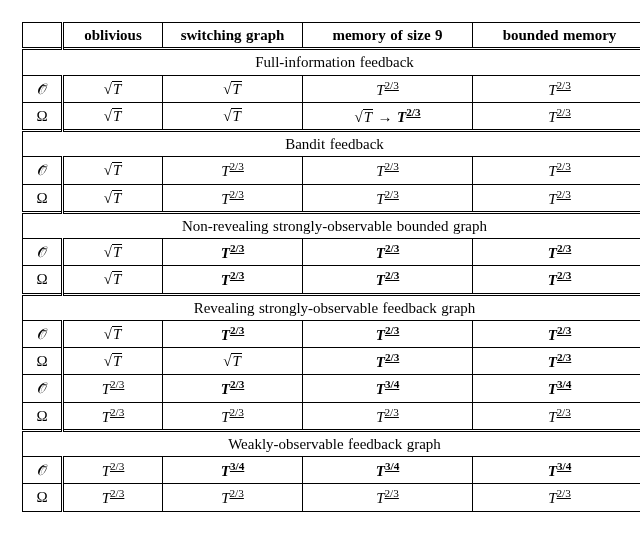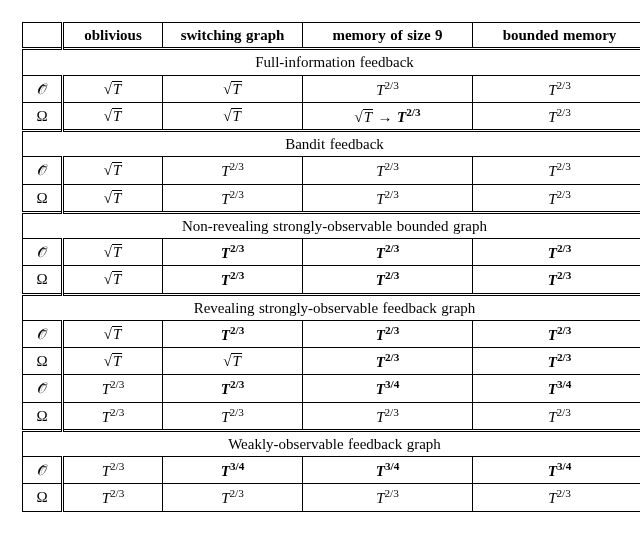--- a/index.html
+++ b/index.html
@@ -29,21 +29,21 @@
   col.c1 { width: 100px; }
   col.c2 { width: 140px; }
   col.c3 { width: 170px; }
   col.c4 { width: 174px; }
   .left-sym { text-align: center; white-space: nowrap; }
   .hline-top td, .hline-top th { border-top: 1px solid #000; }
   .hline-bottom td, .hline-bottom th { border-bottom: 1px solid #000; }
   .dbl-top td, .dbl-top th { border-top: 3px double #000; }
   .dbl-left { border-left: 3px double #000 !important; }
   .bold { font-weight: bold; }
-  sup { font-size: 0.75em; }
+  sup { font-size: 0.75em; text-decoration: underline; }
   .sqrt {
     display: inline-block;
     position: relative;
     padding-left: 0.55em;
   }
   .sqrt::before {
     content: "\221A";
     position: absolute;
     left: 0;
     top: 0;

